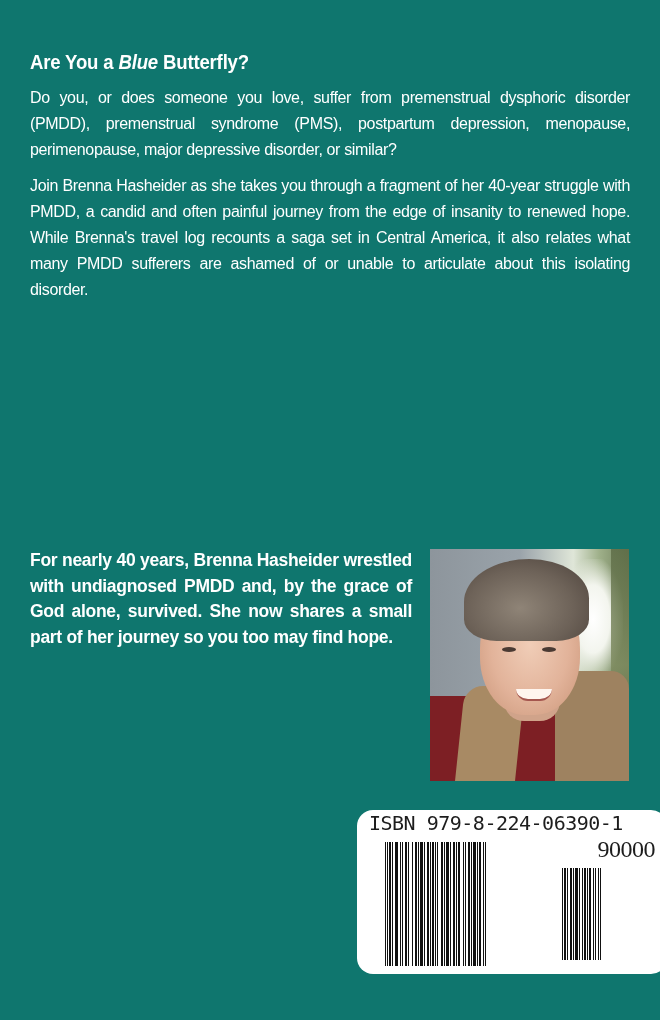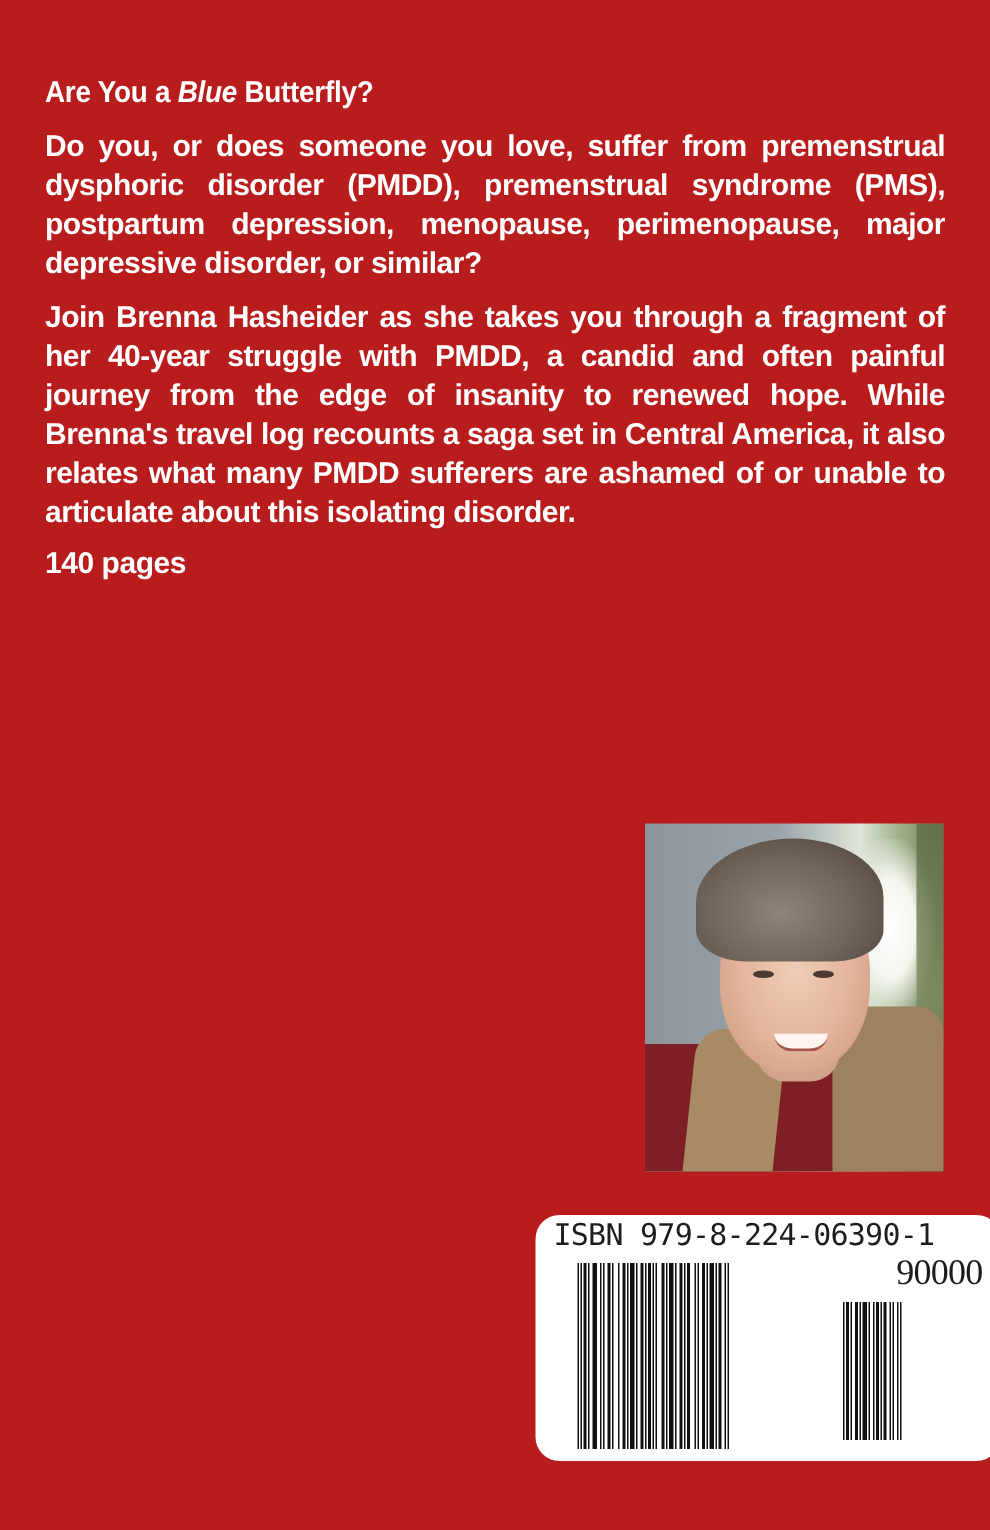--- a/index.html
+++ b/index.html
@@ -3,24 +3,24 @@
 <meta charset="utf-8">
 <style>
   html, body { margin:0; padding:0; }
   body {
     width:660px; height:1020px; overflow:hidden;
     background:#0e2147;
     font-family:"Liberation Sans", "DejaVu Sans", sans-serif;
     color:#ffffff;
     position:relative;
   }
-  .cover { position:absolute; inset:0; background:#b91c1c; }
+  .cover { position:absolute; inset:0; background:#0f766e; }
   .blurb { position:absolute; left:30px; top:51px; width:600px; }
   .headline { font-size:20px; font-weight:bold; margin:0 0 11px 0; letter-spacing:-0.2px; transform:scaleX(0.93); transform-origin:left; }
-  .para { font-size:20px; font-weight:bold; line-height:26px; text-align:justify; margin:0 0 10px 0; letter-spacing:-0.35px; }
+  .para { font-size:16px; font-weight:normal; line-height:26px; text-align:justify; margin:0 0 10px 0; letter-spacing:-0.35px; }
   .pages { font-size:20px; font-weight:bold; margin-top:4px; letter-spacing:-0.3px; }
   .bio { position:absolute; left:30px; top:548px; width:382px; font-size:17.5px; font-weight:bold; line-height:25.5px; text-align:justify; letter-spacing:-0.3px; }
   .photo {
     position:absolute; left:430px; top:549px; width:199px; height:232px; overflow:hidden;
     background:linear-gradient(90deg,#8d959c 0%,#9aa3aa 45%,#dfe6d8 72%,#9fb08a 85%,#6f7f5a 100%);
   }
   .photo .sun { position:absolute; right:6px; top:10px; width:60px; height:120px; background:radial-gradient(ellipse at center,#ffffff 0%,#f3f5ee 40%,rgba(200,210,180,0) 75%); }
   .photo .tree { position:absolute; right:0; top:0; width:18px; height:232px; background:linear-gradient(180deg,#5c6b45,#7d8a5e,#4f5b3a); opacity:0.8; }
   .photo .shirt { position:absolute; left:0; bottom:0; width:199px; height:85px; background:#7d1f24; }
   .photo .vest-l { position:absolute; left:30px; bottom:0; width:60px; height:95px; background:#a88a64; border-radius:18px 8px 0 0; transform:skewX(-6deg); }
@@ -42,23 +42,23 @@
 </style>
 </head>
 <body>
 
 <div class="cover">
 
   <div class="blurb">
     <div class="headline"><span>Are You a </span><i>Blue</i><span> Butterfly?</span></div>
     <p class="para">Do you, or does someone you love, suffer from premenstrual dysphoric disorder (PMDD), premenstrual syndrome (PMS), postpartum depression, menopause, perimenopause, major depressive disorder, or similar?</p>
     <p class="para">Join Brenna Hasheider as she takes you through a fragment of her 40-year struggle with PMDD, a candid and often painful journey from the edge of insanity to renewed hope. While Brenna's travel log recounts a saga set in Central America, it also relates what many PMDD sufferers are ashamed of or unable to articulate about this isolating disorder.</p>
-    <div class="pages">140 pages</div>
   </div>
 
+  <div class="bio">For nearly 40 years, Brenna Hasheider wrestled with undiagnosed PMDD and, by the grace of God alone, survived. She now shares a small part of her journey so you too may find hope.</div>
 
   <div class="photo">
     <div class="sun"></div>
     <div class="tree"></div>
     <div class="shirt"></div>
     <div class="vest-l"></div>
     <div class="vest-r"></div>
     <div class="neck"></div>
     <div class="face"></div>
     <div class="hair"></div>

